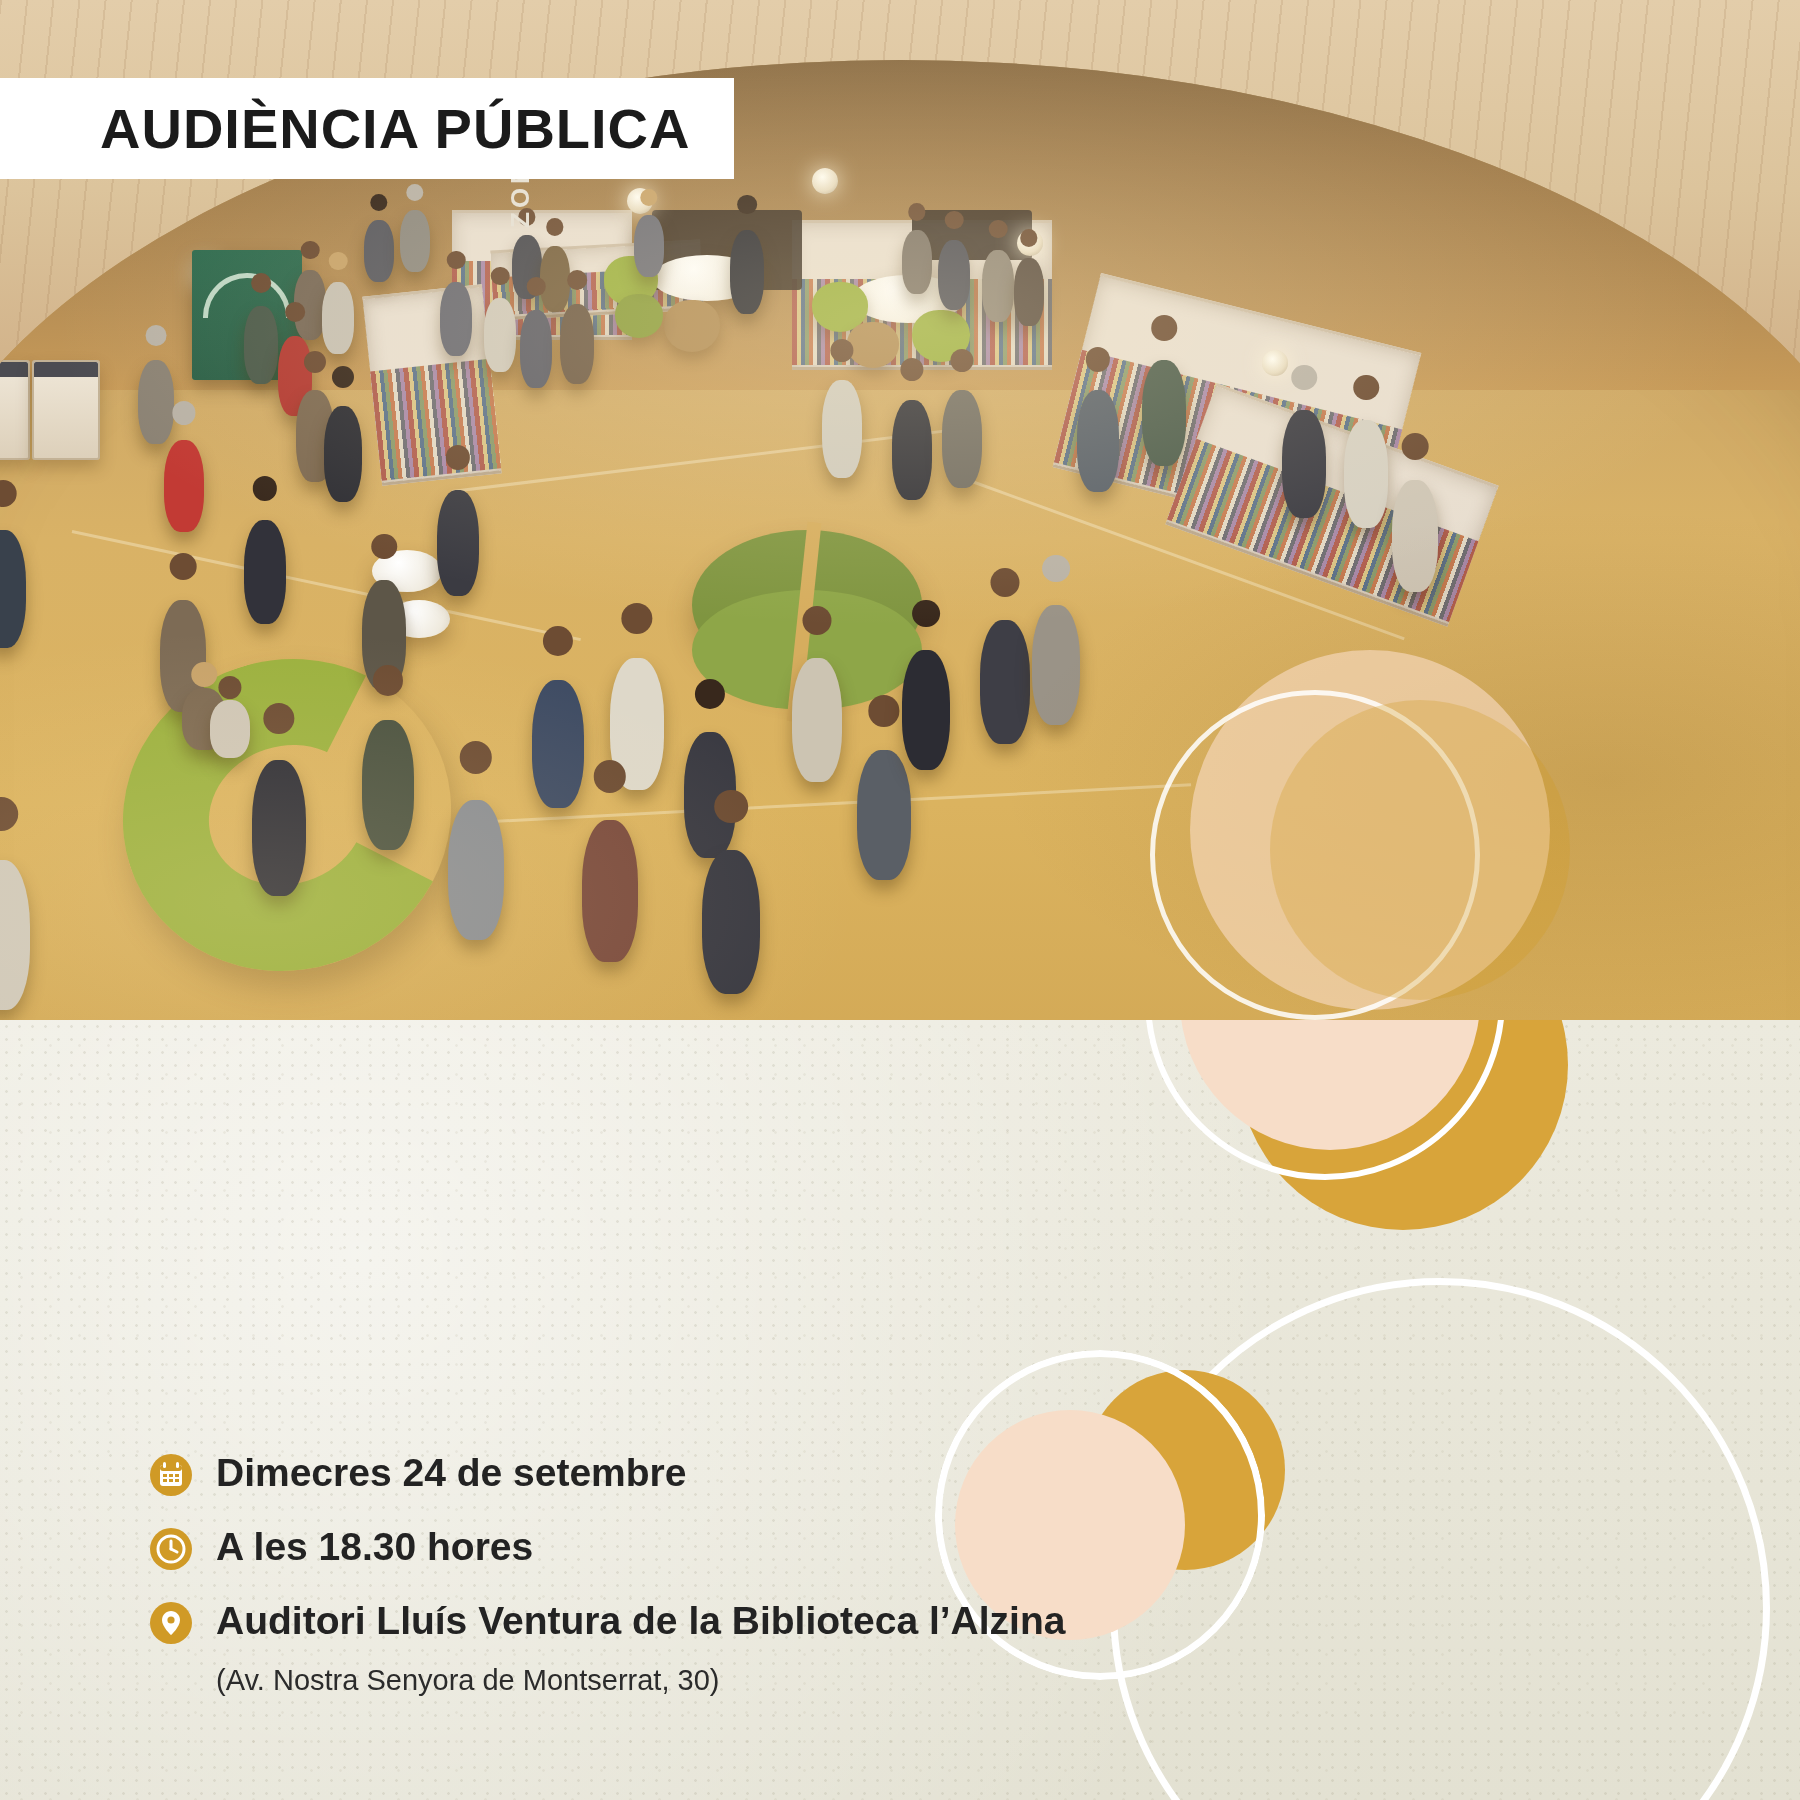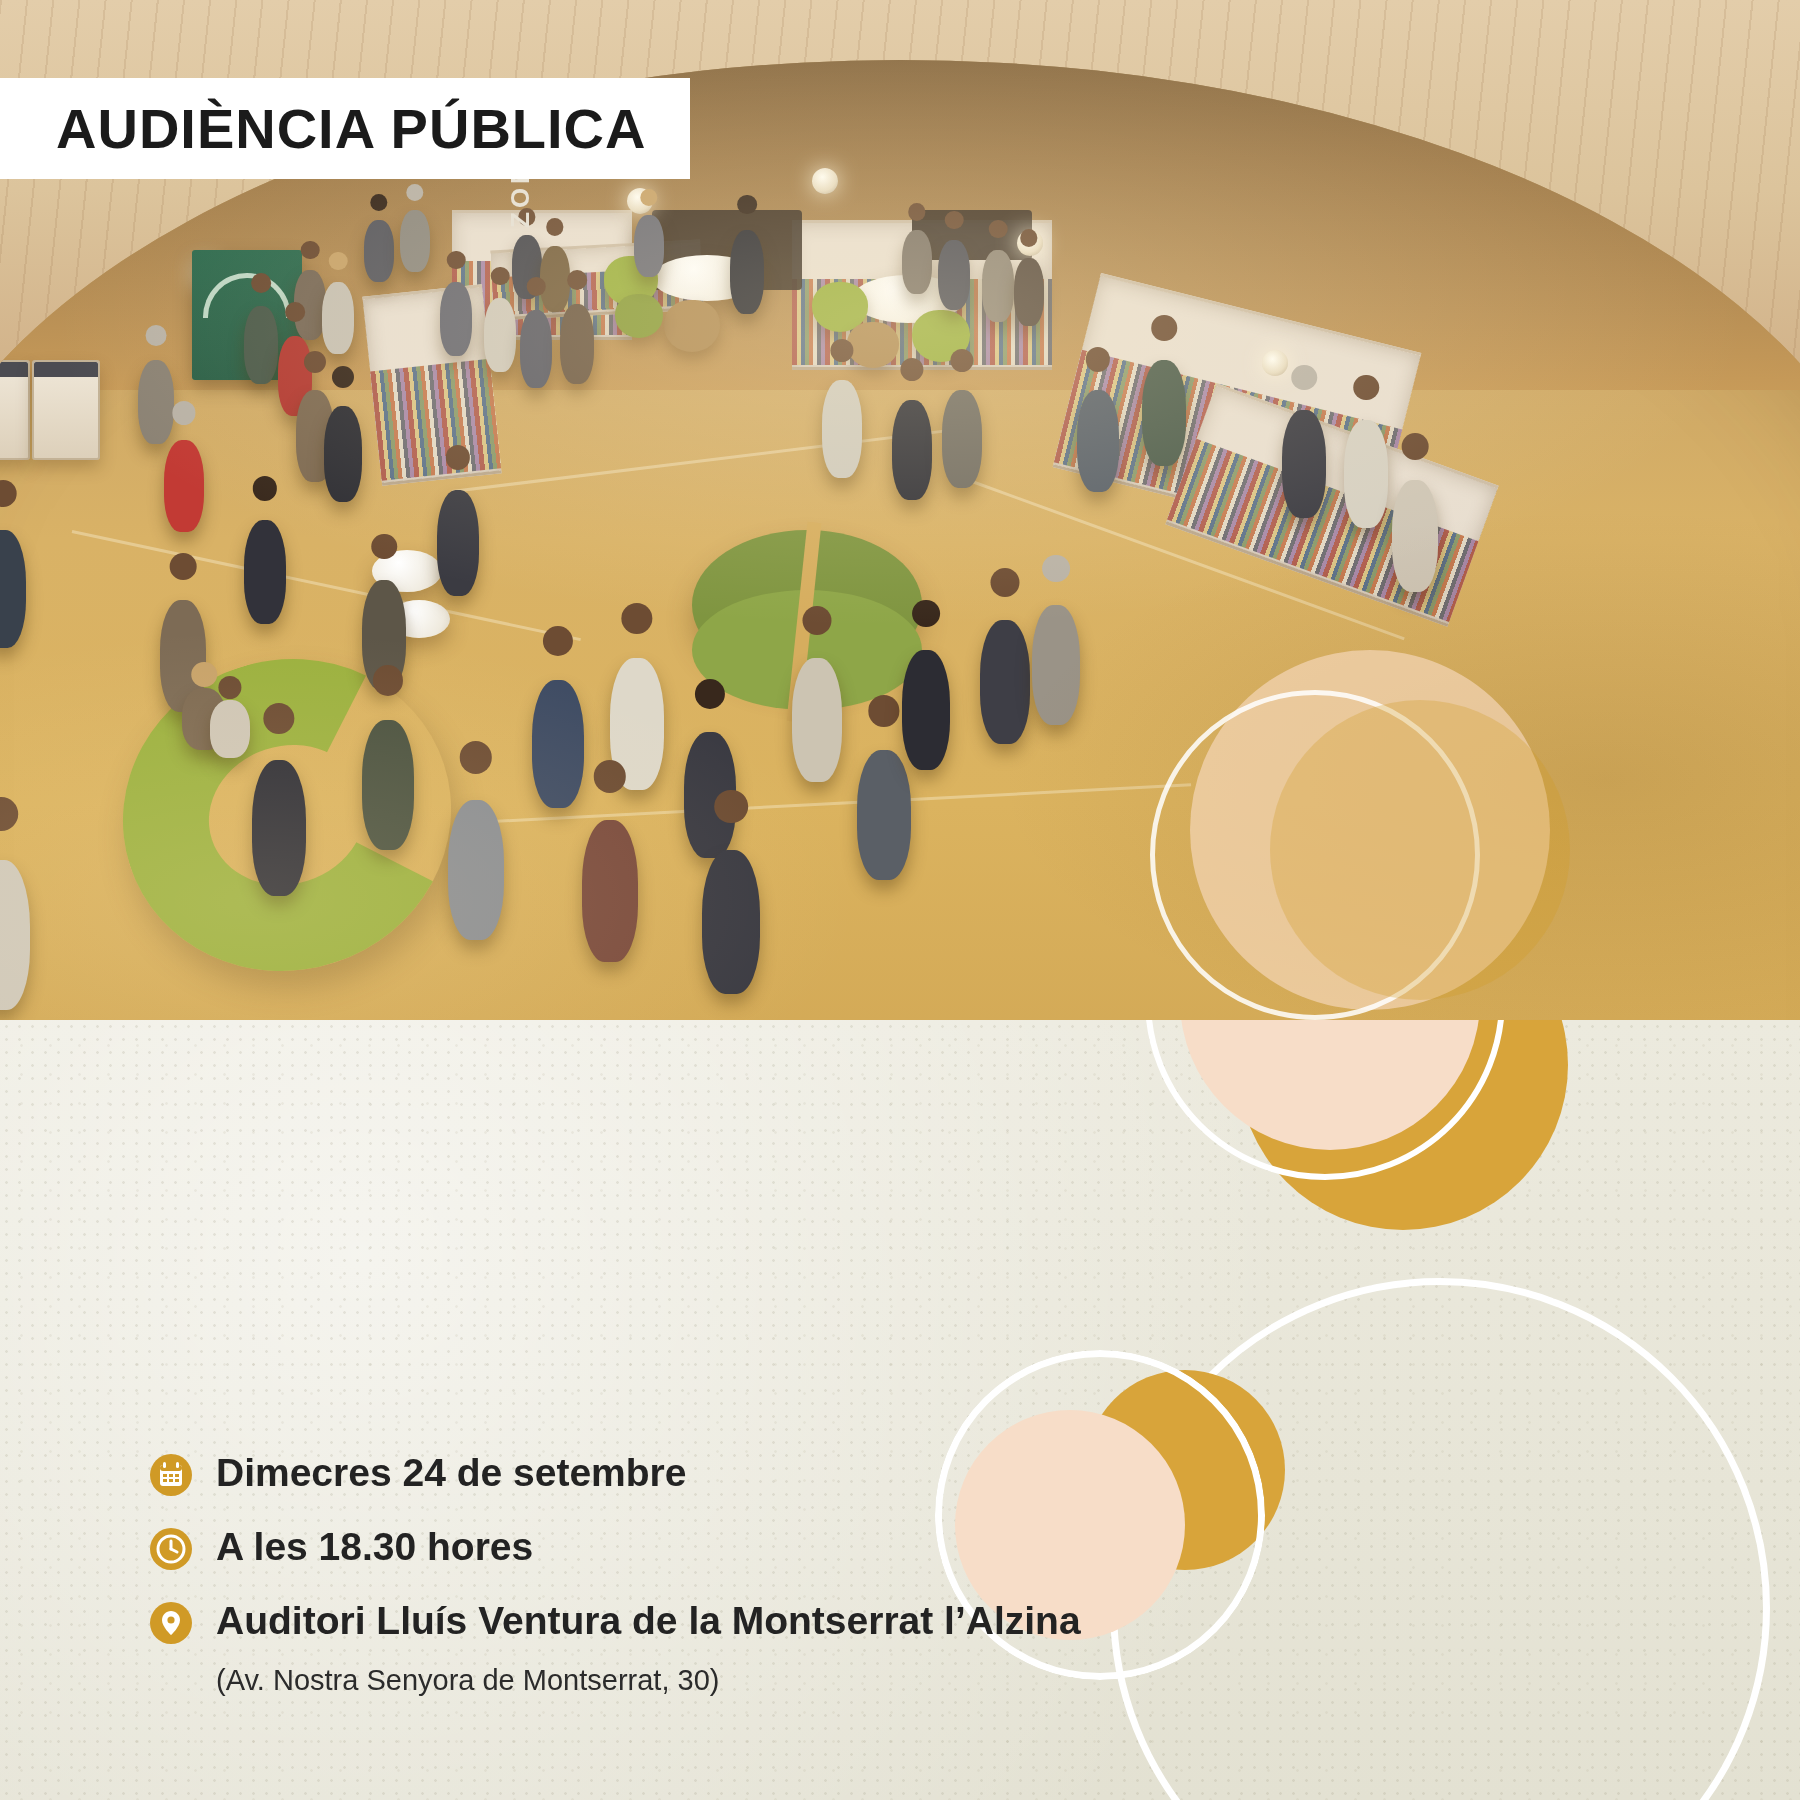--- a/index.html
+++ b/index.html
@@ -173,21 +173,21 @@
   .person.dark::after { background:#38281c; }
 
   
   .ov-circle { position: absolute; border-radius: 50%; }
 
   
   .label-bar {
     position: absolute;
     left: 0; top: 78px;
     background: #ffffff;
-    padding: 18px 44px 18px 56px;
+    padding: 18px 44px 18px 100px;
     z-index: 8;
   }
   .label-bar span {
     font-size: 56px;
     font-weight: bold;
     letter-spacing: 1px;
     color: #1b1b1b;
     font-family: "Liberation Sans", sans-serif;
   }
 
@@ -451,21 +451,21 @@
 
       <div class="info-row">
         <span class="ic">
           <svg width="44" height="44" viewBox="0 0 44 44">
             <circle cx="22" cy="22" r="21" fill="#d09a26"></circle>
             <path d="M22 10c-5 0-9 4-9 9 0 7 9 15 9 15s9-8 9-15c0-5-4-9-9-9z" fill="#ffffff"></path>
             <circle cx="22" cy="19" r="3.6" fill="#d09a26"></circle>
           </svg>
         </span>
         <span class="info-txt">
-          <span>Auditori Lluís Ventura de la Montserrat l’Alzina</span>
+          <span>Auditori Lluís Ventura de la Biblioteca l’Alzina</span>
           <span class="info-sub">(Av. Nostra Senyora de Montserrat, 30)</span>
         </span>
       </div>
 
     </div>
   </div>
 
 </div>
 
 </body></html>

